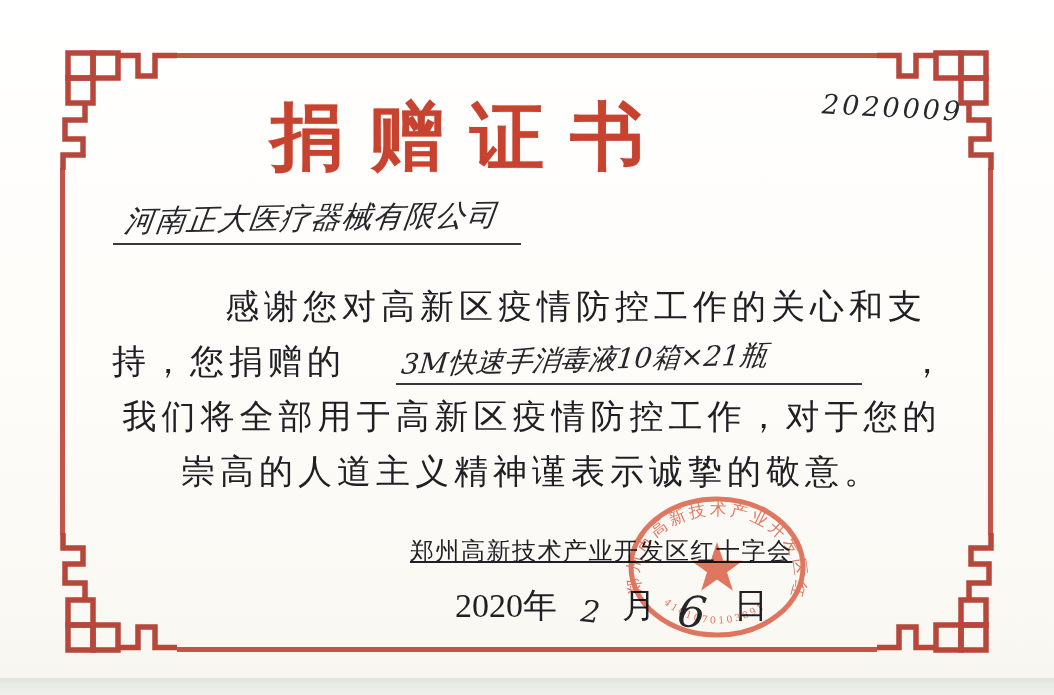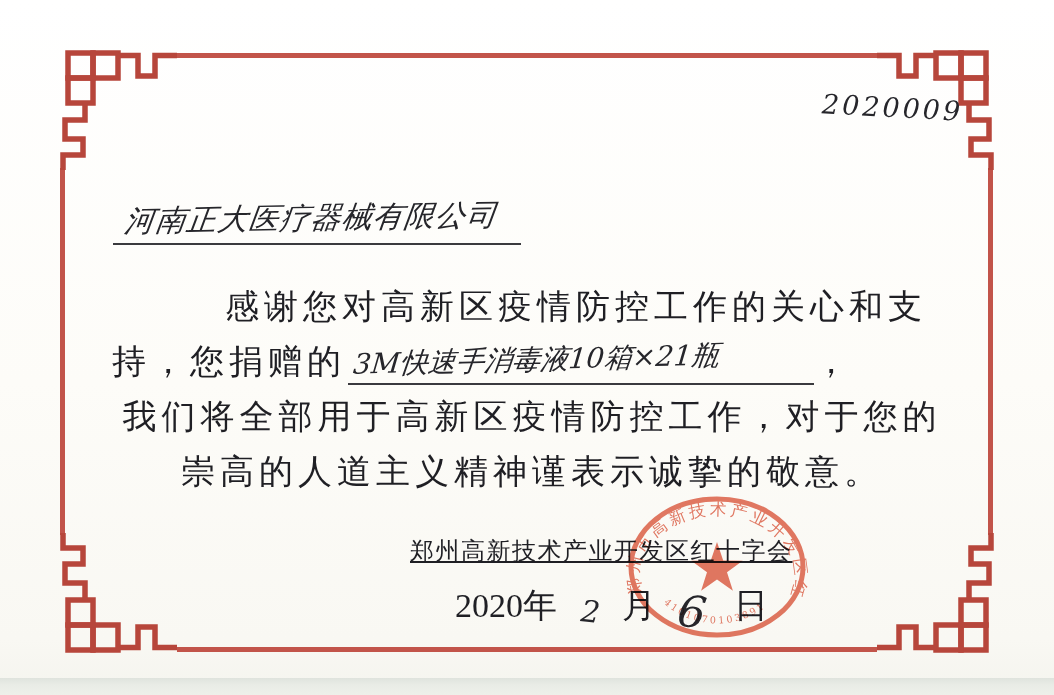--- a/index.html
+++ b/index.html
@@ -47,21 +47,21 @@
     display:block;font-size:30px;letter-spacing:1px;white-space:nowrap;
     transform:skewX(-8deg) rotate(-1deg);padding-left:12px;
   }
   .recipient-rule{margin-top:4px;border-bottom:2.5px solid #3a3a3e;width:408px;}
   
   .body-line{
     position:absolute;left:112px;width:840px;
     font-size:34px;letter-spacing:5px;color:#1f1f24;white-space:nowrap;text-align:center;
   }
   .bl1{top:284px;text-indent:88px;}
-  .bl2{top:339px;display:flex;align-items:flex-end;}
+  .bl2{top:339px;display:flex;align-items:flex-end;gap:48px;}
   .bl3{top:394px;}
   .bl4{top:449px;}
   .fill-line{
     display:inline-block;position:relative;width:466px;height:40px;
     border-bottom:2.5px solid #3a3a3e;vertical-align:bottom;margin-left:2px;
   }
   .donation-item{
     position:absolute;left:6px;bottom:4px;font-size:28px;letter-spacing:0;
     white-space:nowrap;transform:skewX(-7deg) rotate(-1.5deg);
   }
@@ -111,20 +111,21 @@
   <svg class="corner tr" viewBox="0 0 125 125">
       <use href="#corner-fret"></use>
     </svg>
   <svg class="corner bl" viewBox="0 0 125 125">
       <use href="#corner-fret"></use>
     </svg>
   <svg class="corner br" viewBox="0 0 125 125">
       <use href="#corner-fret"></use>
     </svg>
 
+  <div class="title">捐赠证书</div>
   <div class="serial hw">2020009</div>
 
   <div class="recipient-wrap">
     <span class="hw recipient-text">河南正大医疗器械有限公司</span>
     <div class="recipient-rule"></div>
   </div>
 
   <div class="body-line bl1">感谢您对高新区疫情防控工作的关心和支</div>
 
   <div class="body-line bl2">

